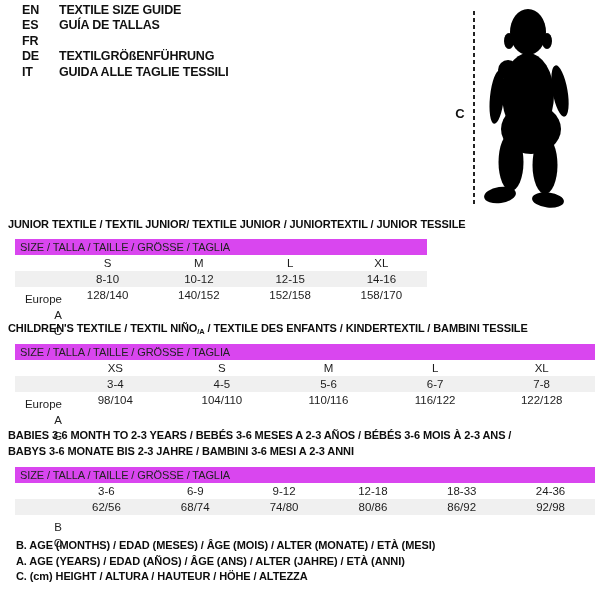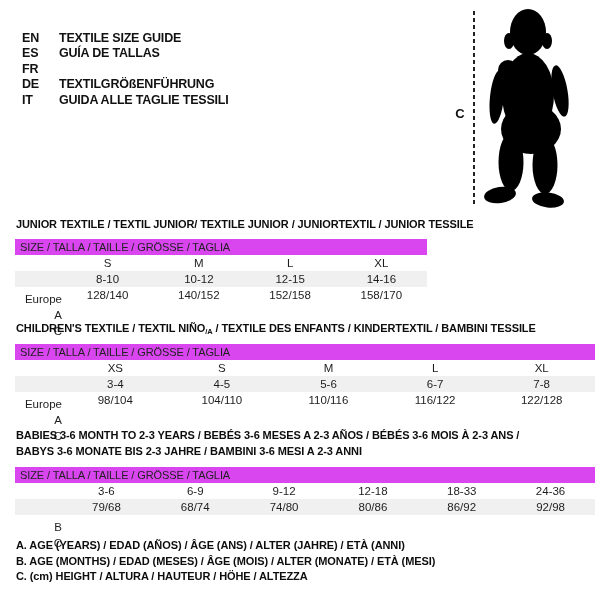--- a/index.html
+++ b/index.html
@@ -3,39 +3,39 @@
 <meta charset="utf-8">
 <style>
   html,body { margin:0; padding:0; }
   .canvas {
     position:relative; width:600px; height:600px; background:#ffffff;
     font-family:"Liberation Sans","DejaVu Sans",sans-serif; color:#111;
     overflow:hidden;
   }
 
   
-  .lang-block { position:absolute; left:22px; top:31px; }
+  .lang-block { position:absolute; left:22px; top:3px; }
   .lang-row { display:flex; height:15.4px; line-height:15.4px; }
   .lang-code { width:37px; font-weight:bold; font-size:12.5px; letter-spacing:-0.2px; }
   .lang-label { font-weight:bold; font-size:12.5px; letter-spacing:-0.2px; white-space:nowrap; }
 
   
   .measure-line {
     position:absolute; left:473px; top:11px; width:2px; height:195px;
     background:repeating-linear-gradient(to bottom,#222 0 3.5px,transparent 3.5px 7px);
   }
   .measure-label {
     position:absolute; left:452px; top:106px; width:16px; text-align:center;
     font-weight:bold; font-size:13px;
   }
   .baby-svg { position:absolute; left:480px; top:5px; }
 
   
   .sec-title {
-    position:absolute; left:16px; font-weight:bold; font-size:11px;
+    position:absolute; left:8px; font-weight:bold; font-size:11px;
     letter-spacing:-0.1px; white-space:nowrap; line-height:15.5px; color:#0d0d0d;
   }
   .title-sub { font-size:7.5px; vertical-align:-2px; }
 
   
   .size-table { position:absolute; left:15px; font-size:11.5px; color:#1d1d1d; }
   .t-header {
     height:16px; line-height:16px; background:#d946ef; padding-left:5px;
     font-size:11px; color:#222; letter-spacing:-0.1px;
   }
@@ -169,28 +169,28 @@
       <span class="c0">B</span>
       <span class="c">3-6</span>
       <span class="c">6-9</span>
       <span class="c">9-12</span>
       <span class="c">12-18</span>
       <span class="c">18-33</span>
       <span class="c">24-36</span>
     </div>
     <div class="t-row stripe">
       <span class="c0">C</span>
-      <span class="c">79/68</span>
+      <span class="c">62/56</span>
       <span class="c">68/74</span>
       <span class="c">74/80</span>
       <span class="c">80/86</span>
       <span class="c">86/92</span>
       <span class="c">92/98</span>
     </div>
   </div>
 
   <div class="footnotes">
+    <div class="footnote">B. AGE (MONTHS) / EDAD (MESES) / ÂGE (MOIS) / ALTER (MONATE) / ETÀ (MESI)</div>
     <div class="footnote">A. AGE (YEARS) / EDAD (AÑOS) / ÂGE (ANS) / ALTER (JAHRE) / ETÀ (ANNI)</div>
-    <div class="footnote">B. AGE (MONTHS) / EDAD (MESES) / ÂGE (MOIS) / ALTER (MONATE) / ETÀ (MESI)</div>
     <div class="footnote">C. (cm) HEIGHT / ALTURA / HAUTEUR / HÖHE / ALTEZZA</div>
   </div>
 
 </div>
 
 </body></html>

